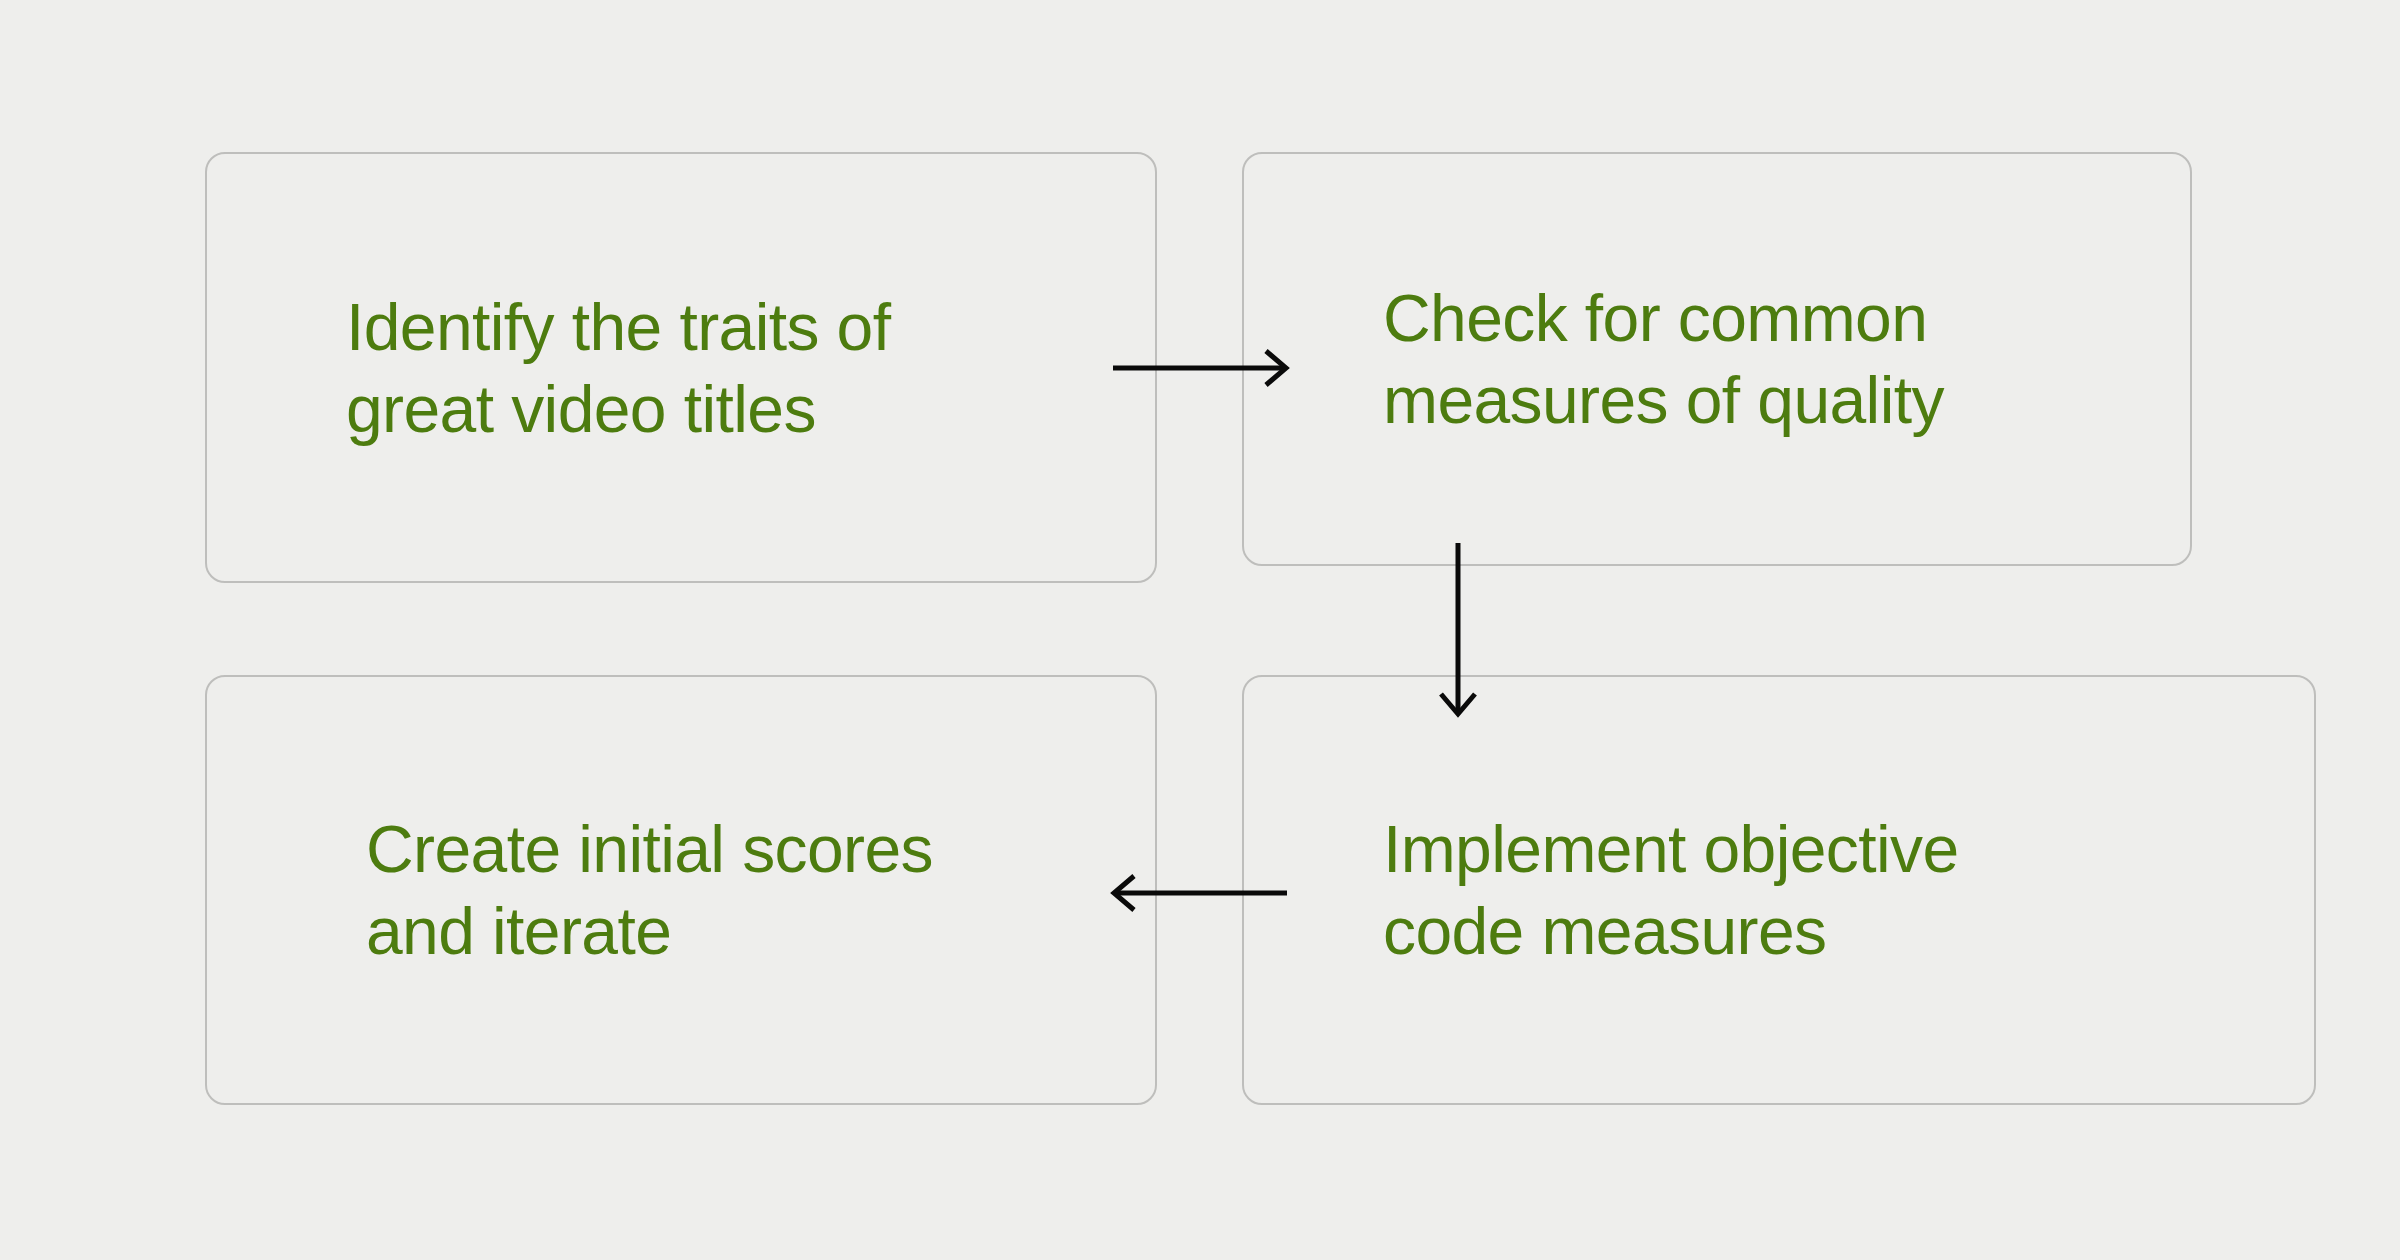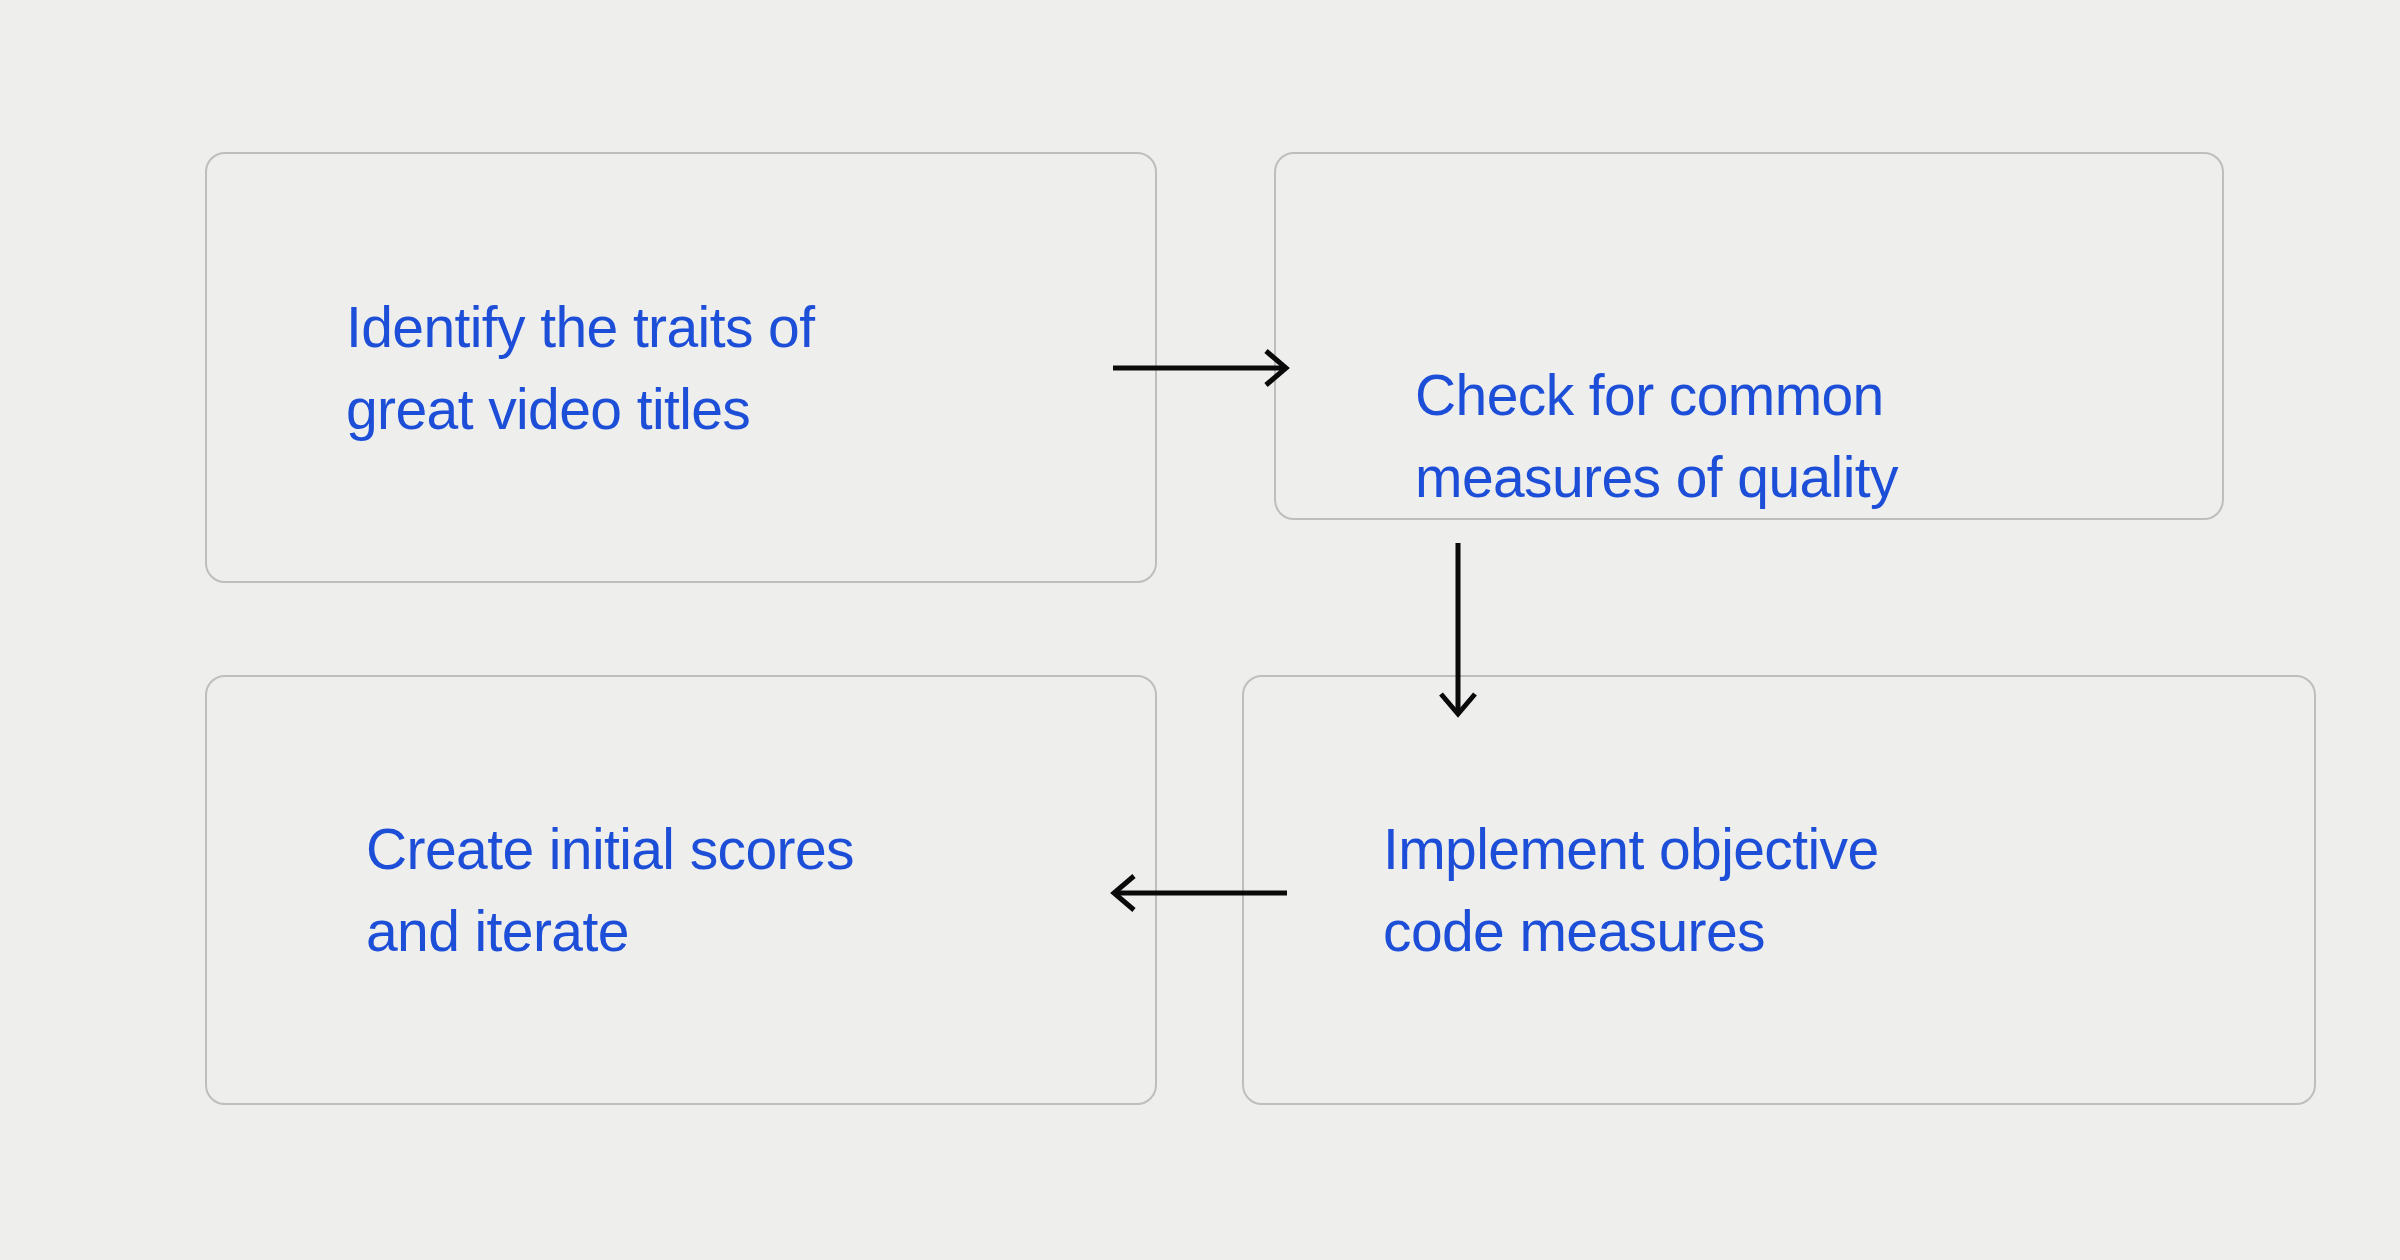--- a/index.html
+++ b/index.html
@@ -23,30 +23,30 @@
     box-sizing: border-box;
     border: 2px solid #bebebc;
     border-radius: 20px;
     background: transparent;
     display: flex;
     align-items: center;
     z-index: 1;
   }
   .node-label {
     padding: 0 60px 0 139px;
-    font-size: 57px;
+    font-size: 66px;
     line-height: 82px;
     letter-spacing: -0.6px;
-    color: #1d4ed8;
+    color: #4d7c0f;
     font-weight: 400;
     white-space: pre-line;
   }
   
   #node-1 { left: 205px;  top: 152px; width: 952px; height: 431px; }
-  #node-2 { left: 1274px; top: 152px; width: 950px; height: 368px; align-items: flex-end; }
+  #node-2 { left: 1242px; top: 152px; width: 950px; height: 414px; }
   #node-3 { left: 205px;  top: 675px; width: 952px; height: 430px; padding-left: 20px; }
   #node-4 { left: 1242px; top: 675px; width: 1074px; height: 430px; }
 
   .edge {
     position: absolute;
     z-index: 3;
     overflow: visible;
   }
   #edge-1 { left: 1100px; top: 340px;  width: 200px; height: 60px; }
   #edge-2 { left: 1420px; top: 535px;  width: 80px;  height: 195px; }

